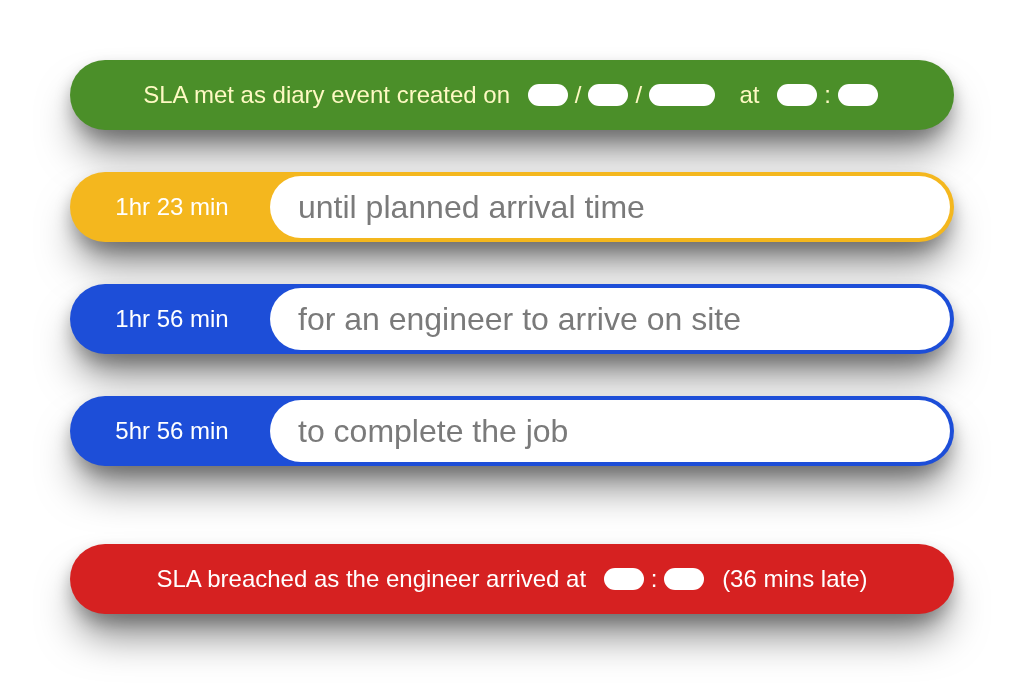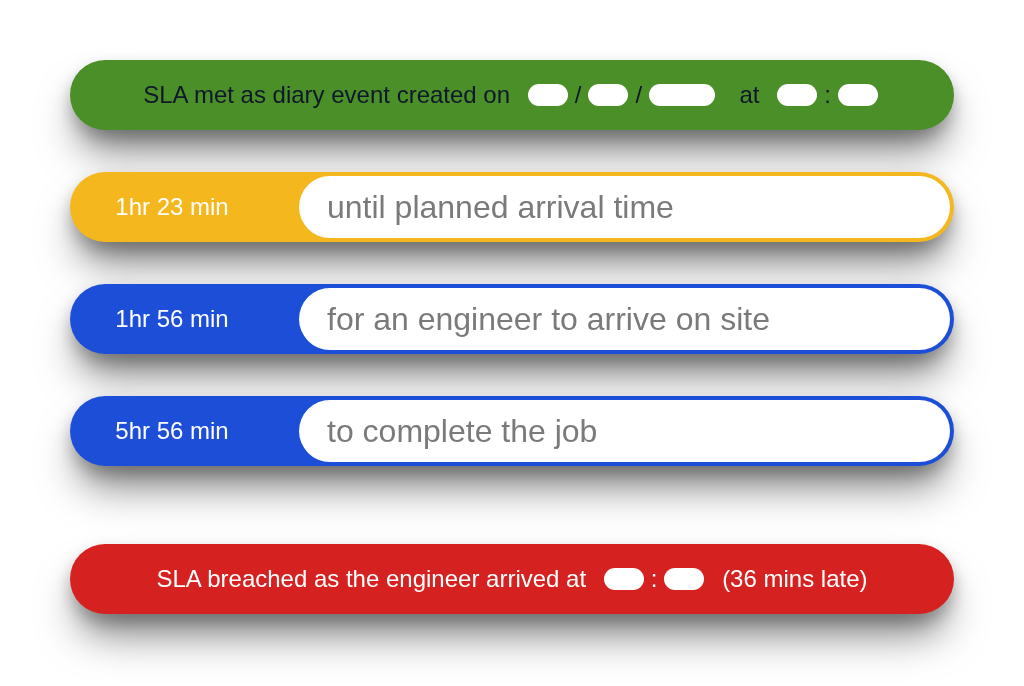--- a/index.html
+++ b/index.html
@@ -26,36 +26,35 @@
       display: flex;
       align-items: center;
       box-shadow: 0 28px 40px -8px rgba(0,0,0,0.5), 0 8px 16px rgba(0,0,0,0.25);
       font-size: 24px;
       overflow: hidden;
       position: relative;
     }
     
     .pill.full-green {
       background: #4b8f29;
-      color: #0f172a;
+      color: #fef9c3;
       justify-content: center;
       padding: 0 30px;
     }
     
     .pill.full-red {
       background: #d62121;
       color: #ffffff;
       justify-content: center;
       padding: 0 30px;
       margin-top: 36px;
     }
     
     .pill.split {
       padding: 4px;
-      gap: 29px;
     }
     
     .pill.split .time-section {
       width: 196px;
       height: 100%;
       display: flex;
       align-items: center;
       justify-content: center;
       color: #ffffff;
       font-size: 24px;

